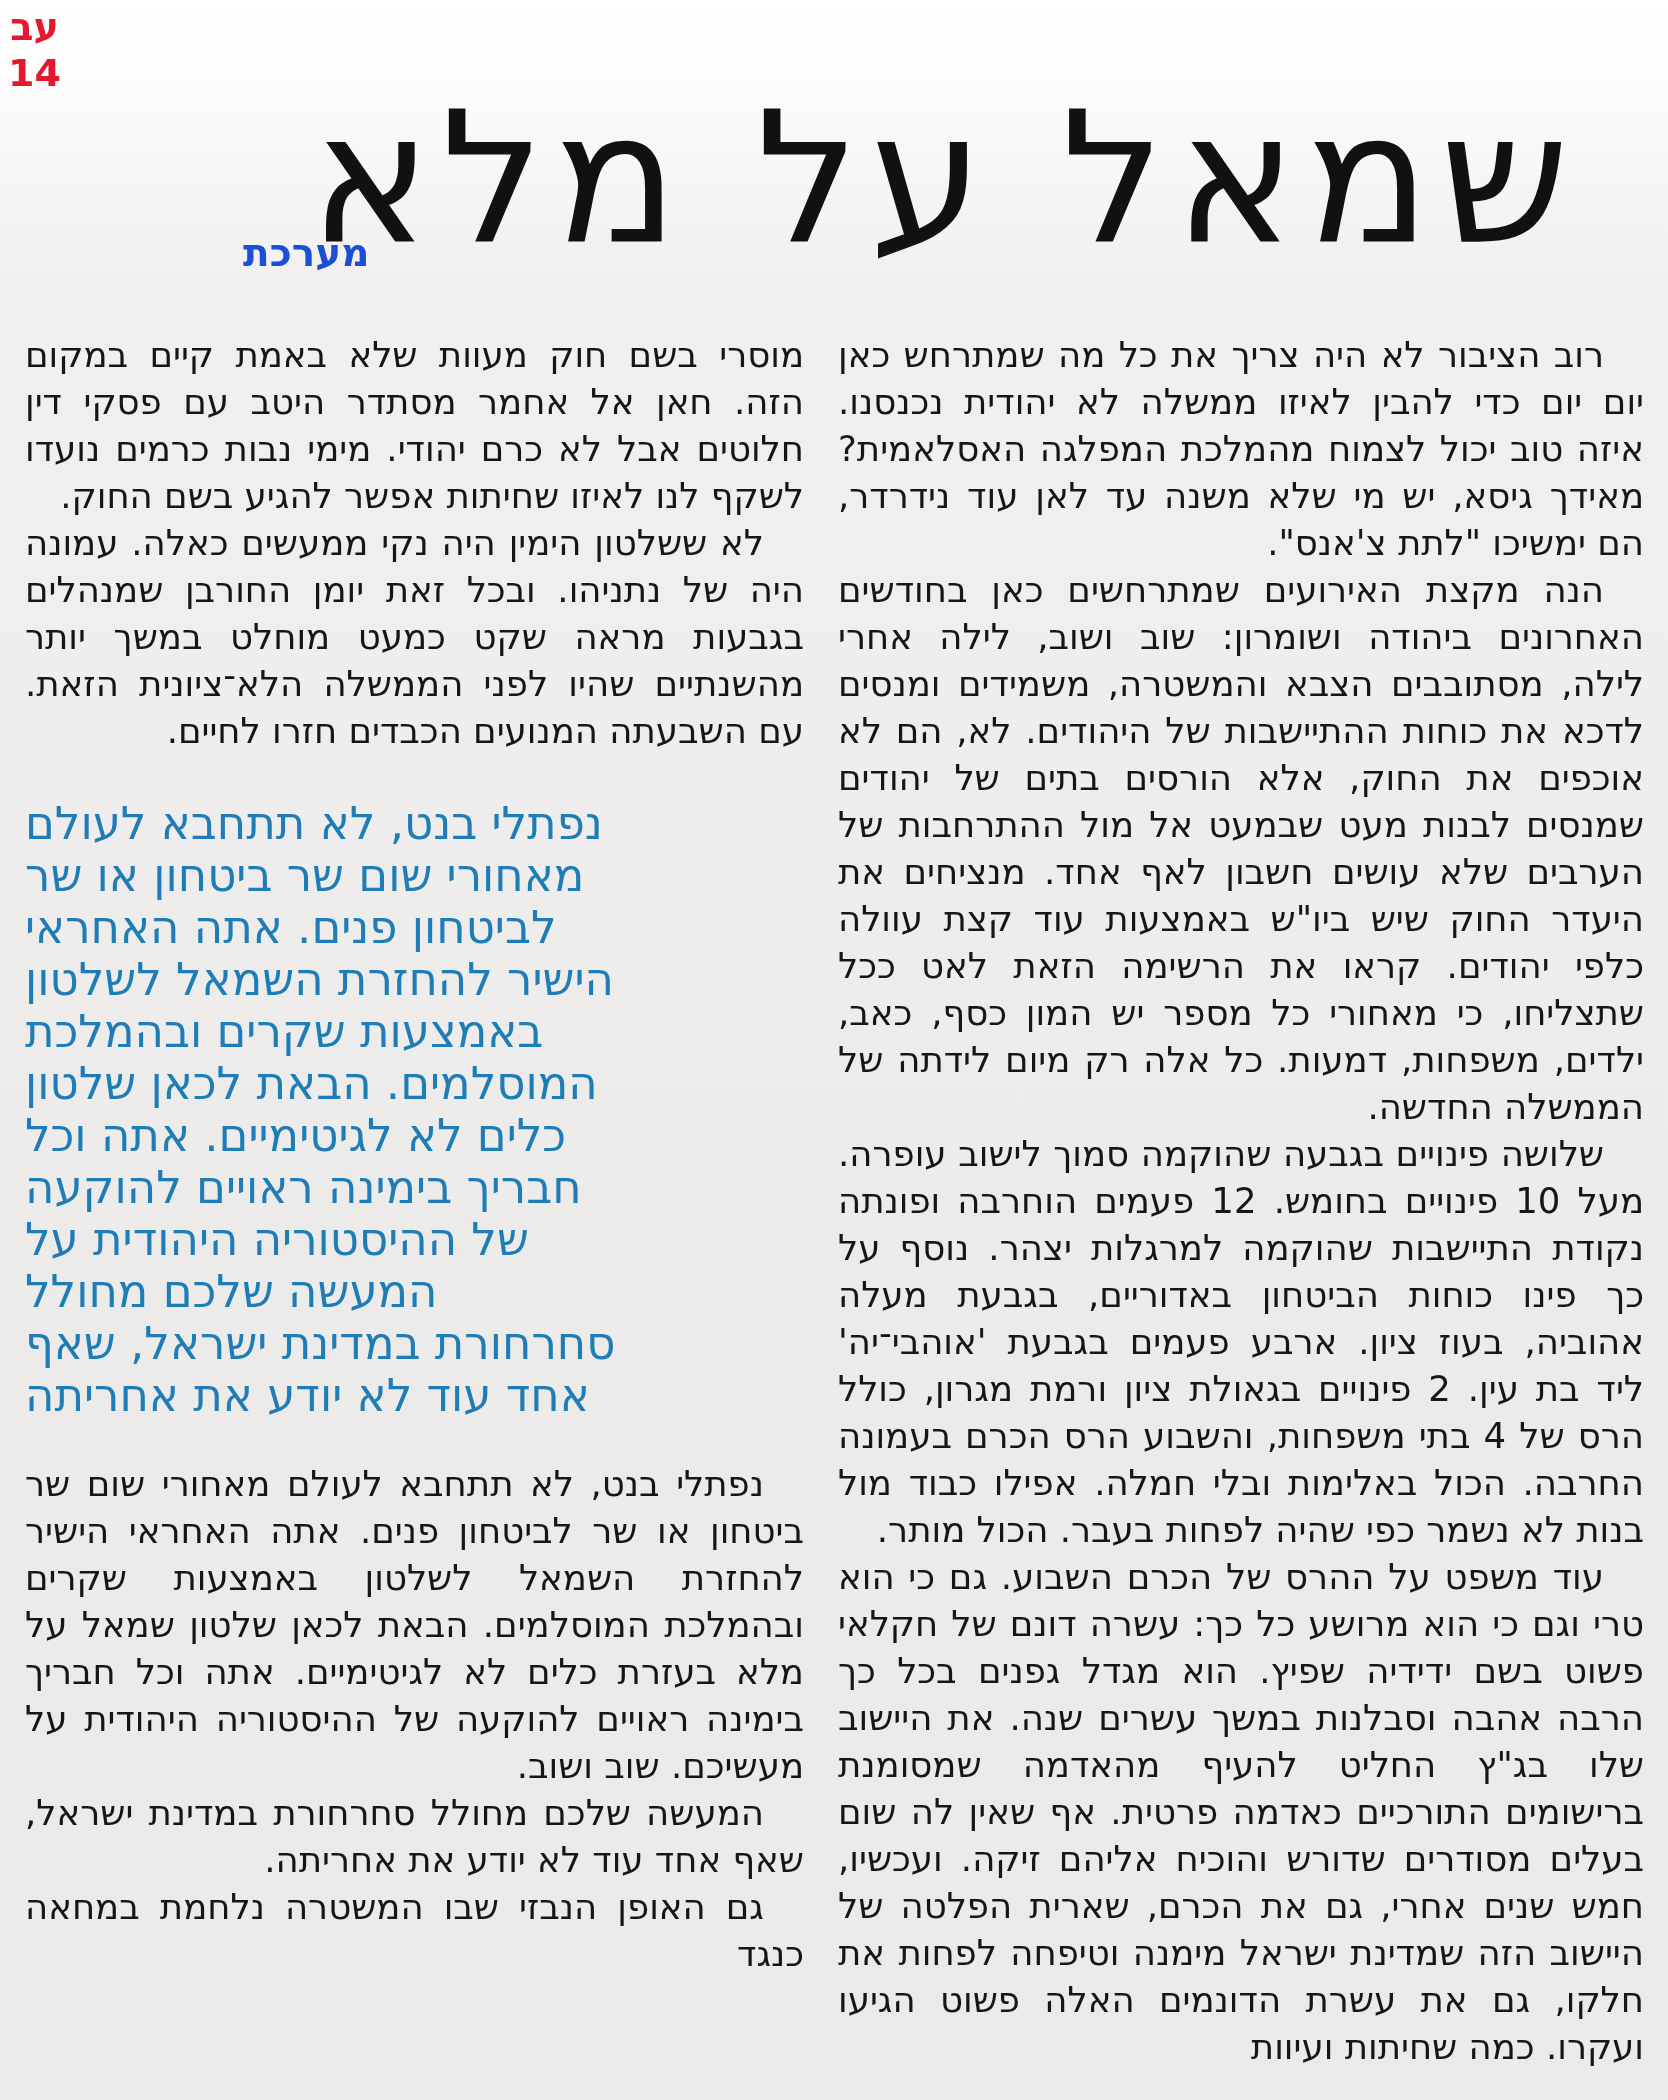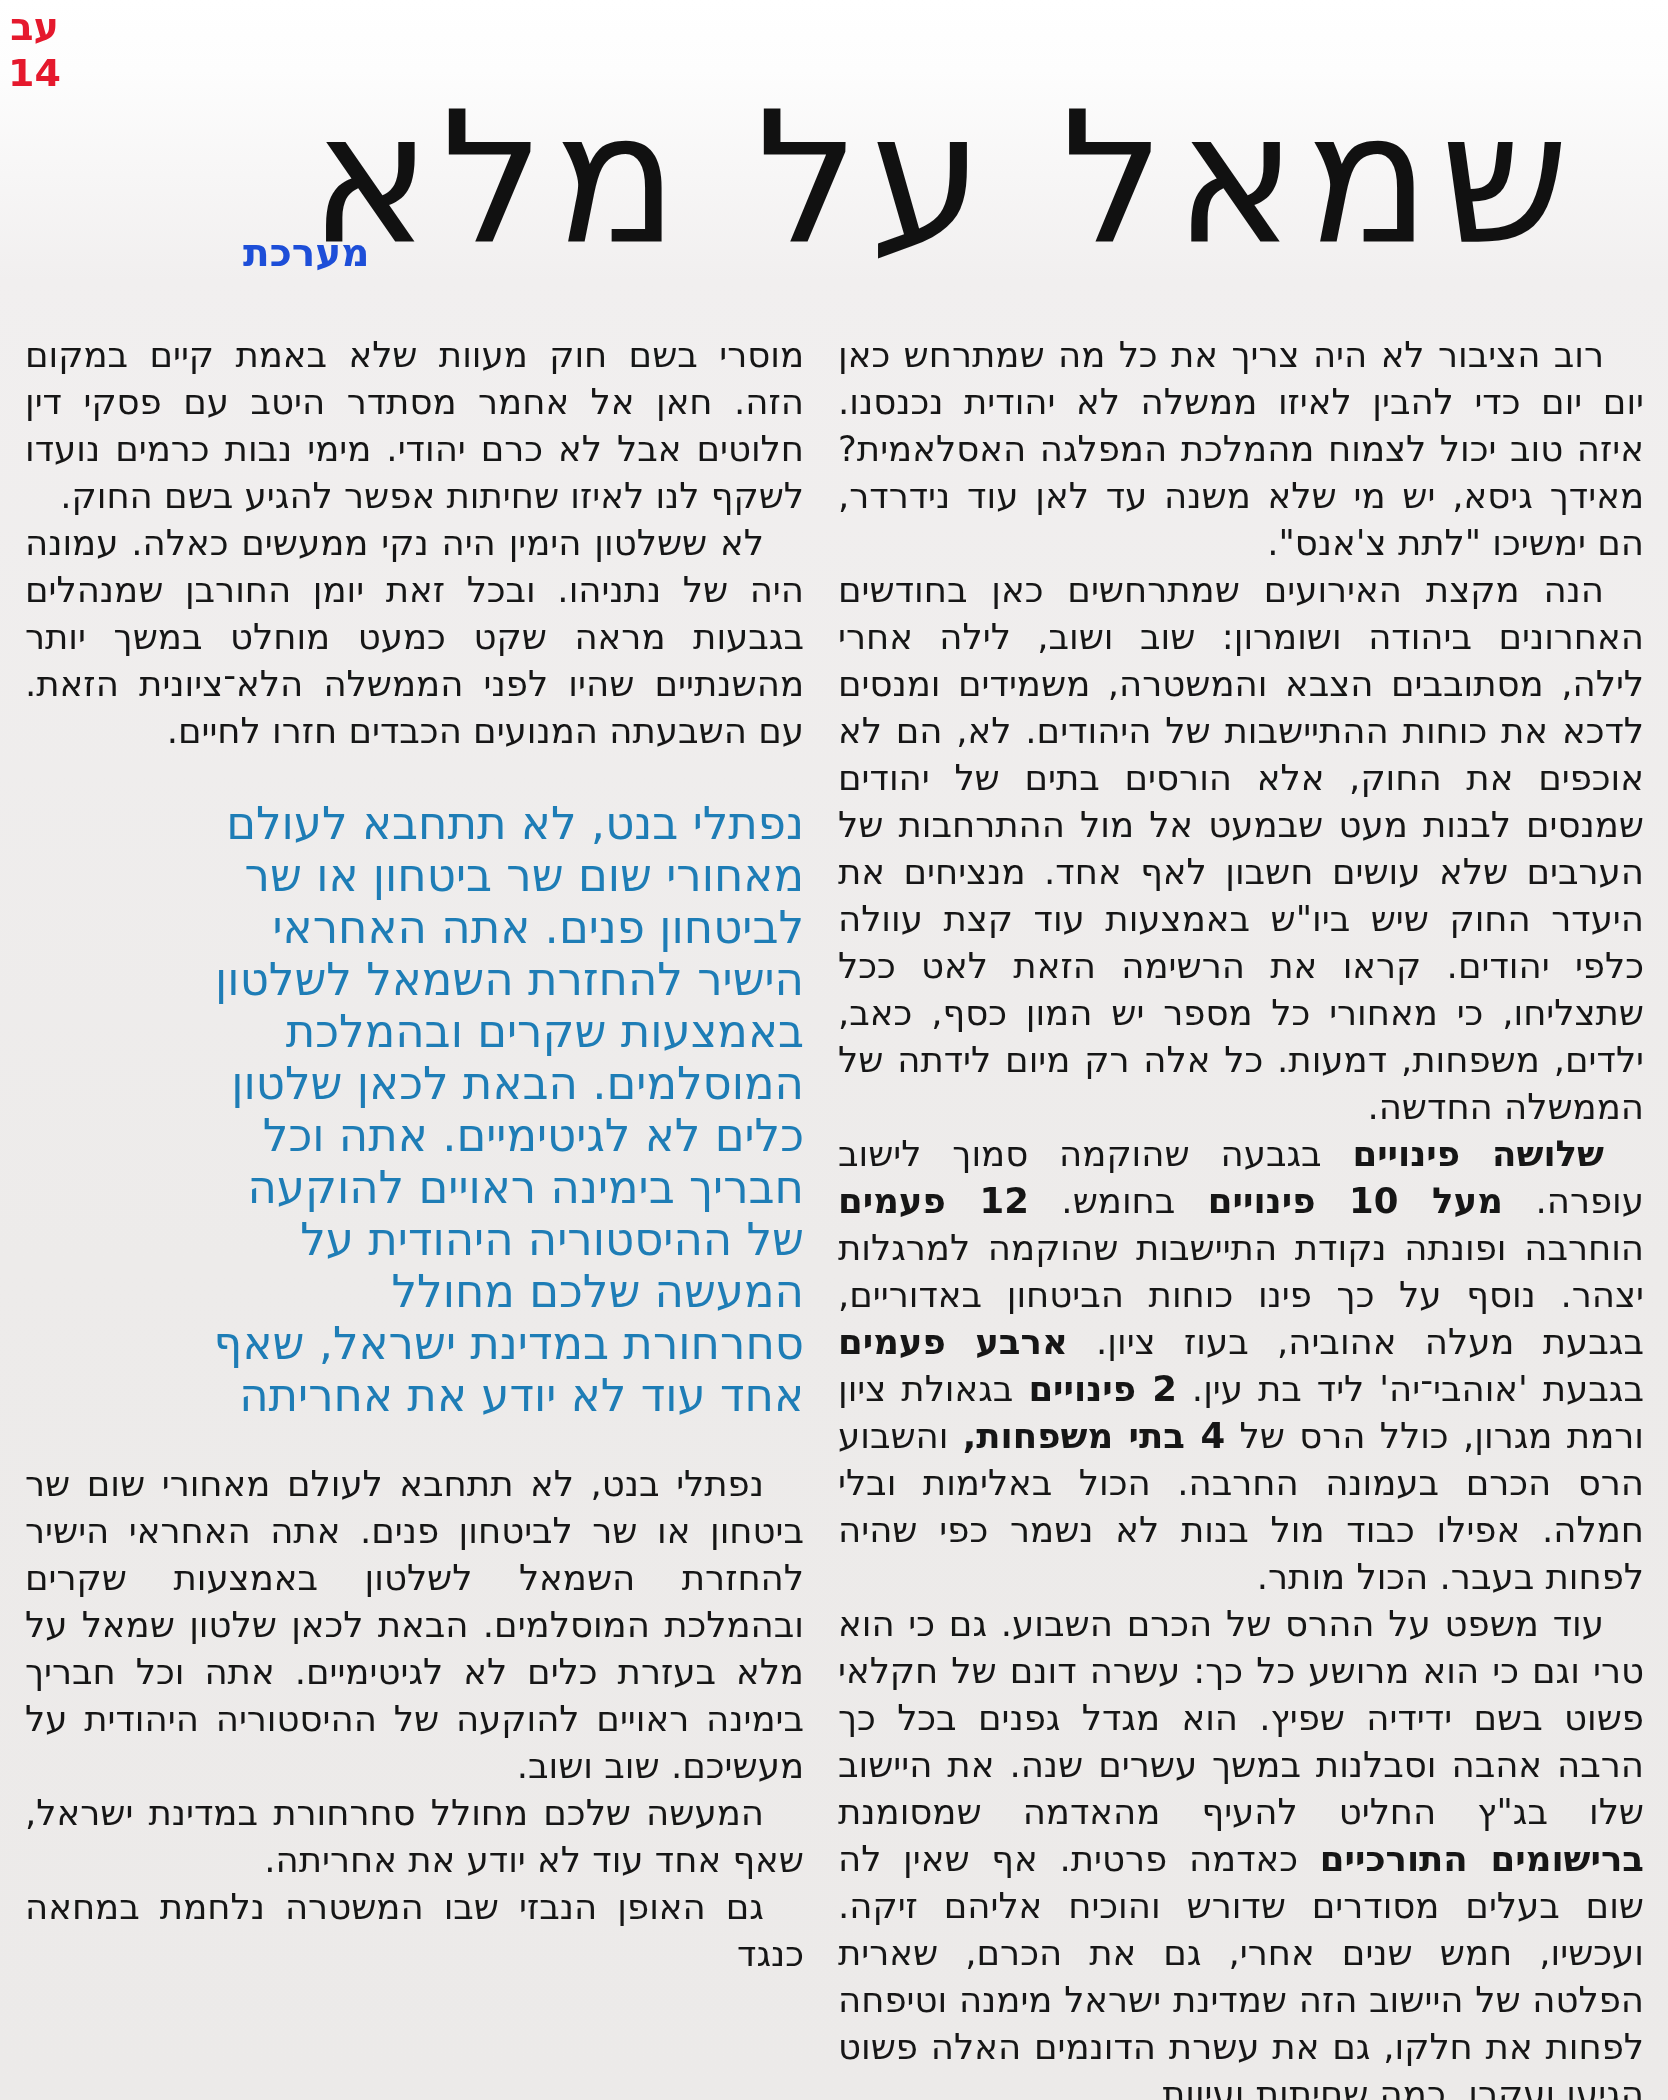--- a/index.html
+++ b/index.html
@@ -25,23 +25,23 @@
     font-size:39px;font-weight:700;color:#1d4ed8;
   }
   .col{
     position:absolute;top:331px;
     font-size:35.5px;line-height:47px;text-align:justify;text-justify:inter-word;
   }
   .col p{margin:0;padding:0;}
   .col-right{right:24px;width:806px;}
   .col-left{left:25px;width:779px;}
   .indent{text-indent:40px;}
-  b{font-weight:700;}
+  b{font-weight:400;}
   .quote{
-    color:#1e7db6;font-size:45px;line-height:52px;text-align:right;
+    color:#1e7db6;font-size:45px;line-height:52px;text-align:left;
     margin:44px 0 38px 0;font-weight:400;
   }
   .quote div{white-space:nowrap;}
 </style>
 </head>
 <body>
 
 <div class="corner">
   <div>עב</div>
   <div>14</div>

